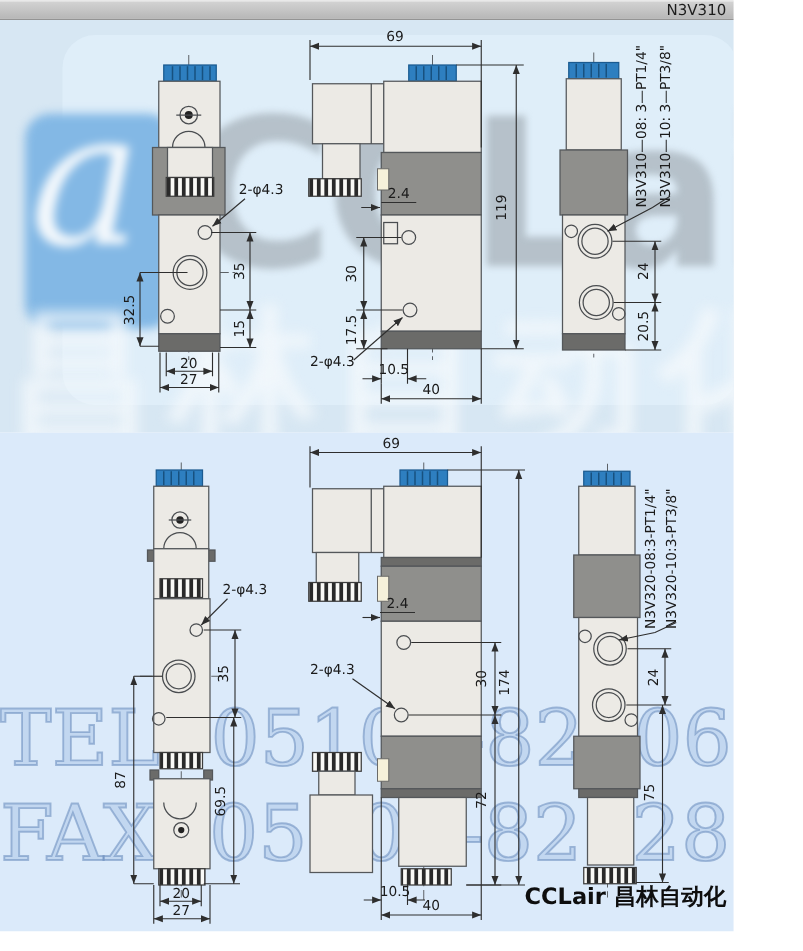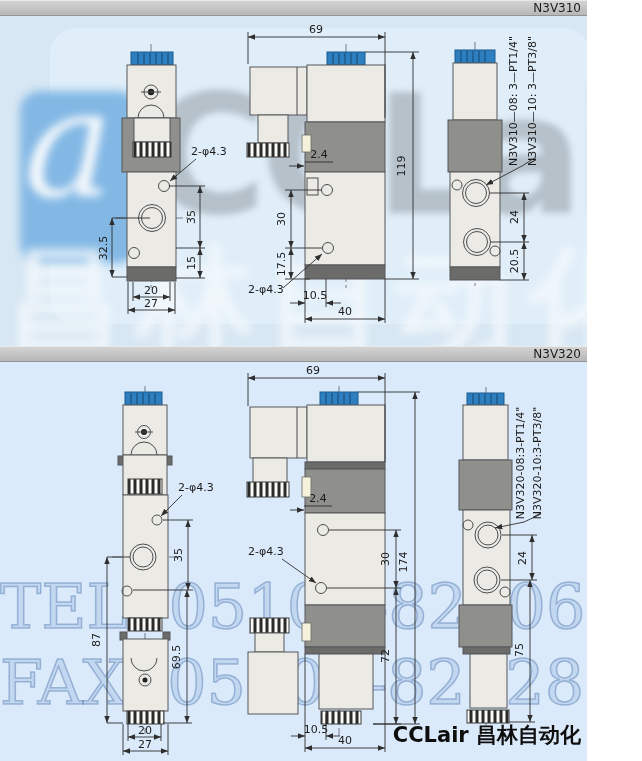--- a/index.html
+++ b/index.html
@@ -16,21 +16,21 @@
   .wm-logo{position:absolute;left:20px;top:75px;width:118px;height:172px;background:#83b8e5;border-radius:20px;filter:blur(4px);z-index:1;}
   .wm-swirl{position:absolute;left:4px;top:-34px;font:italic 150px "DejaVu Serif",serif;color:#f3f8fc;}
   .wm-cclair{position:absolute;left:146px;top:58px;font-weight:bold;font-size:165px;font-family:"DejaVu Sans",sans-serif;
              color:rgba(148,156,164,0.55);filter:blur(3px);letter-spacing:-7px;white-space:nowrap;z-index:1;line-height:1;}
   .wm-cn{position:absolute;left:6px;top:226px;font-weight:bold;font-size:118px;font-family:"DejaVu Sans",sans-serif;
          color:rgba(243,248,252,0.85);filter:blur(5px);letter-spacing:12px;white-space:nowrap;z-index:2;line-height:1;}
   .wm-tel,.wm-fax{position:absolute;left:0;width:100%;font-family:"DejaVu Serif",serif;font-size:62px;line-height:1;
          color:rgba(163,192,228,0.45);-webkit-text-stroke:1.5px rgba(103,138,188,0.55);white-space:nowrap;z-index:1;}
   .wm-tel{top:214px;}
   .wm-fax{top:290px;}
-  .brand{position:absolute;right:6px;top:359px;font-weight:bold;font-size:21px;color:#0e0e0e;z-index:4;
+  .brand{position:absolute;right:6px;top:359px;font-weight:bold;font-size:18px;color:#0e0e0e;z-index:4;
          font-family:"DejaVu Sans",sans-serif;}
   
   .body{fill:#eceae5;stroke:#54575a;stroke-width:1;}
   .coil{fill:#8f8f8c;stroke:#54575a;stroke-width:1;}
   .dark{fill:#6b6b69;stroke:#54575a;stroke-width:1;}
   .cap{fill:#2e7fc0;stroke:#1a5a90;stroke-width:1;}
   .capln{stroke:#17517f;stroke-width:1.2;fill:none;}
   .tab{fill:#f6f1da;stroke:#6b6b69;stroke-width:0.8;}
   .kn1{fill:url(#knA);stroke:#3c3c3c;stroke-width:1;}
   .kn2{fill:url(#knB);stroke:#3c3c3c;stroke-width:1;}
@@ -185,23 +185,20 @@
         <line x1="491" y1="226" x2="529" y2="226"></line>
         <line x1="524" y1="177" x2="524" y2="226" marker-start="url(#arrA)" marker-end="url(#arrA)"></line>
         <text x="518" y="201" text-anchor="middle" transform="rotate(-90 518 201)">24</text>
         <line x1="500" y1="264" x2="529" y2="264"></line>
         <line x1="524" y1="226" x2="524" y2="264" marker-start="url(#arrA)" marker-end="url(#arrA)"></line>
         <text x="518" y="245" text-anchor="middle" transform="rotate(-90 518 245)">20.5</text>
       </g>
     </svg>
   </div>
 
-  <div class="bar">
-    <span class="bar-label">N3V320</span>
-  </div>
 
   <div class="sec sec2">
     <div class="wm-tel">TEL: 0510—82306871</div>
     <div class="wm-fax">FAX: 0510—82328771</div>
 
     <svg class="draw" width="642" height="399" viewBox="0 0 642 399">
       <defs>
         <marker id="arrB" viewBox="0 0 10 10" refX="9" refY="5" markerWidth="9" markerHeight="9" orient="auto-start-reverse">
           <path d="M0,1.5 L9,5 L0,8.5 z" fill="#2e2e2e"></path>
         </marker>

